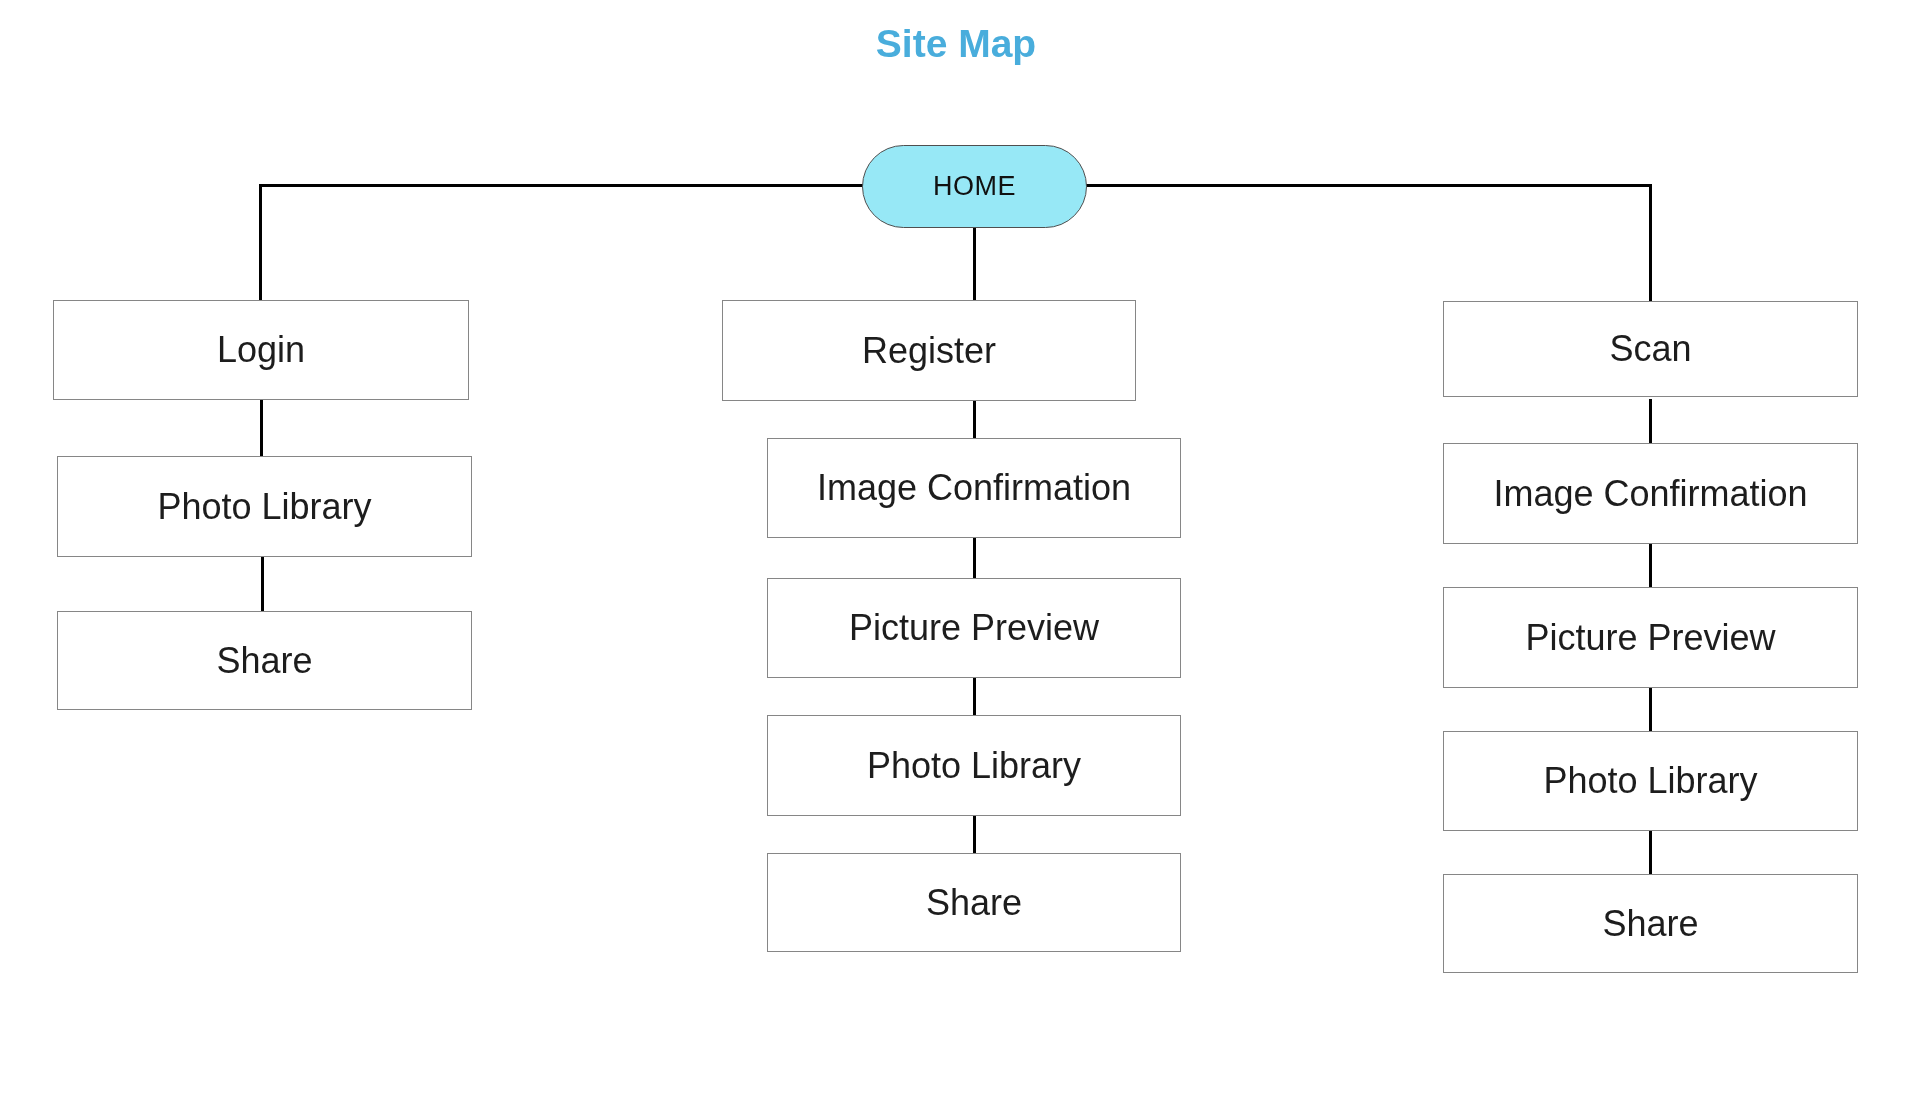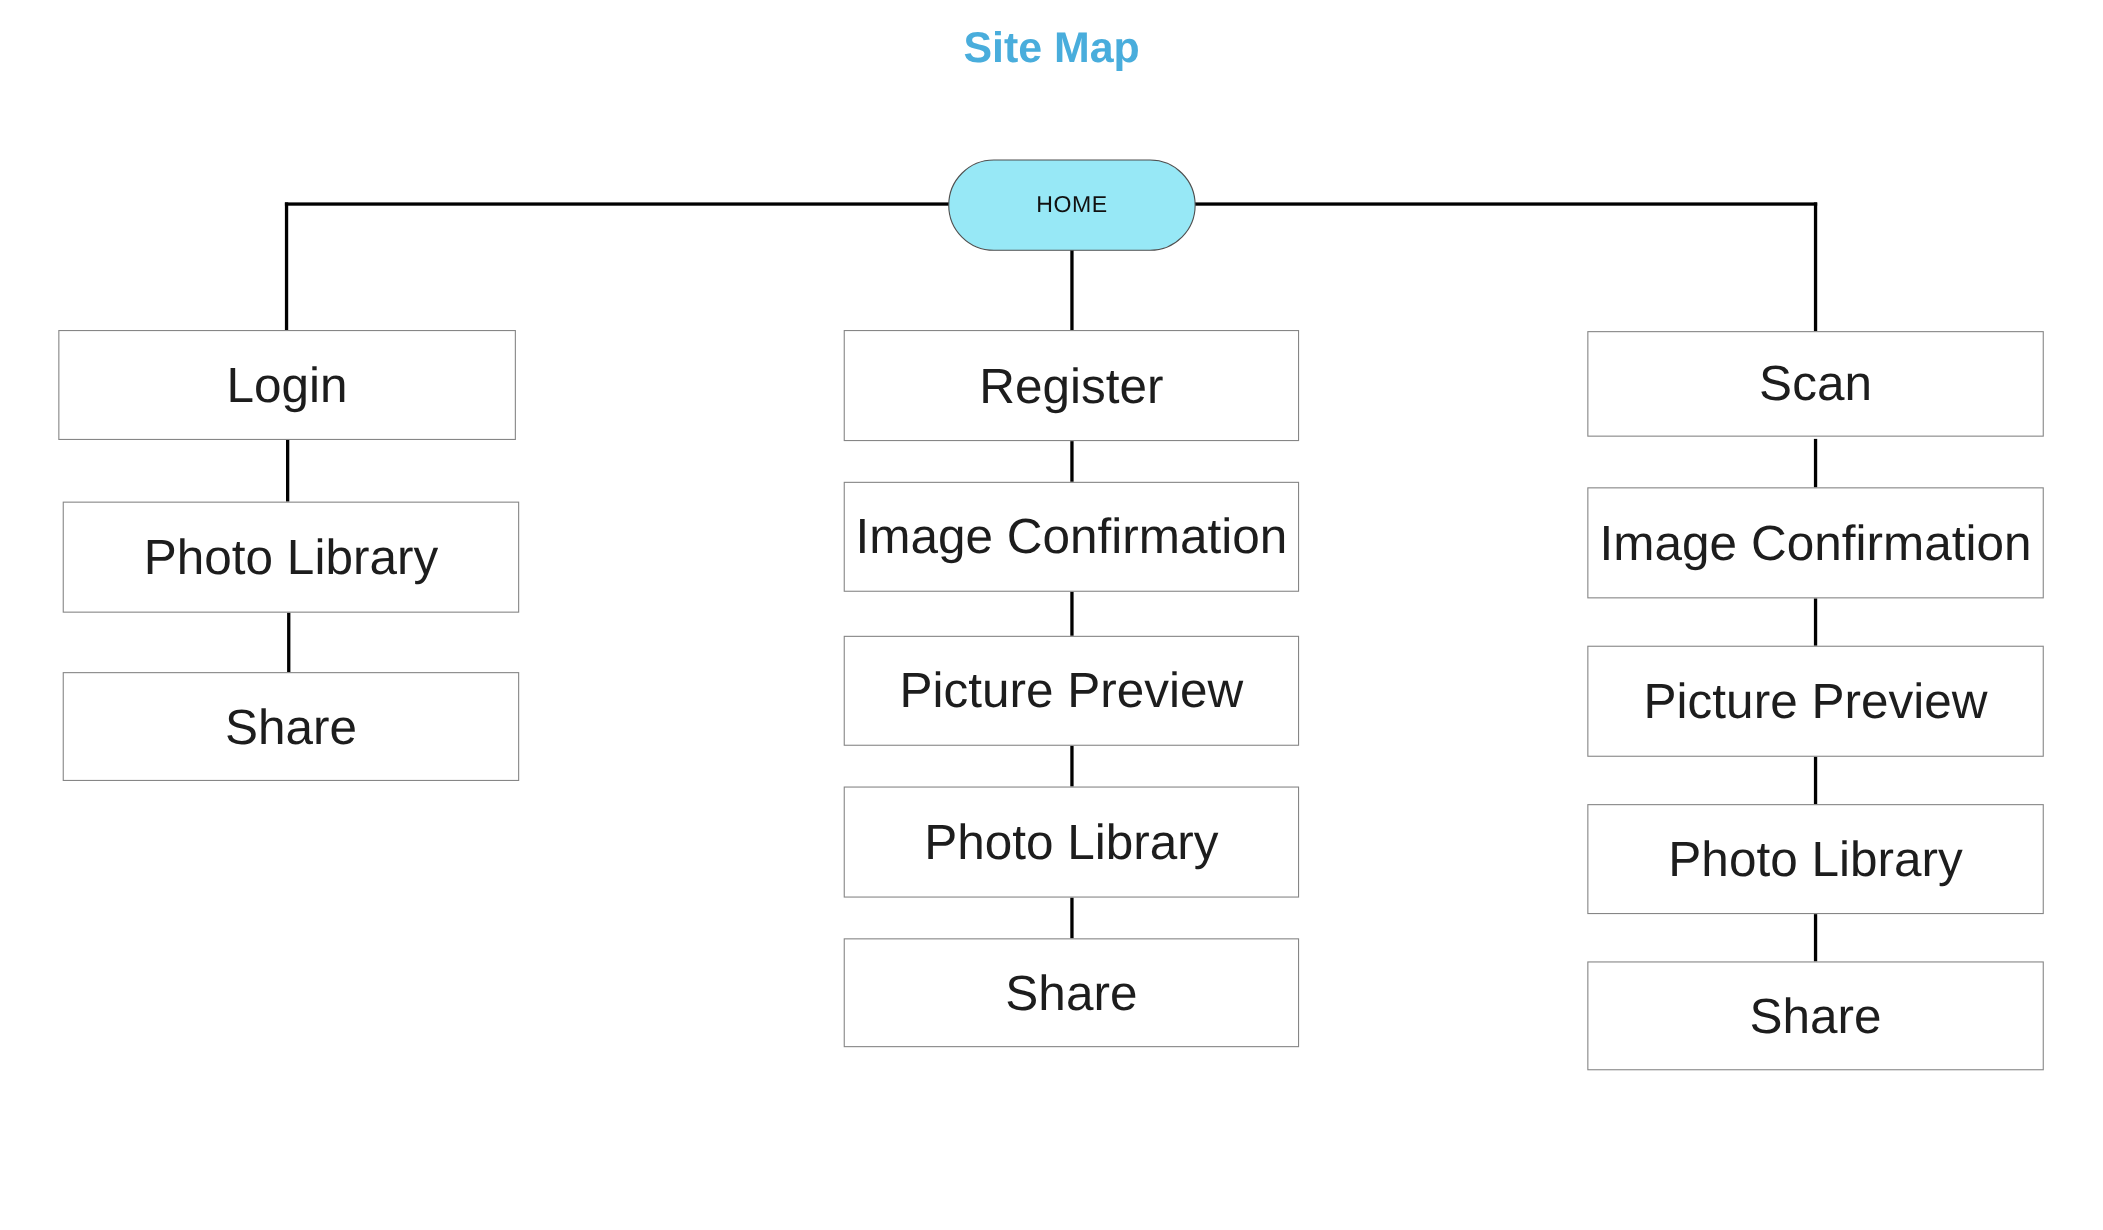--- a/index.html
+++ b/index.html
@@ -44,34 +44,34 @@
     width: 225px;
     height: 83px;
     background: var(--node-fill);
     border: 1px solid var(--node-border);
     border-radius: 42px;
     display: flex;
     align-items: center;
     justify-content: center;
   }
   .home span {
-    font-size: 21px;
+    font-size: 27px;
     letter-spacing: 0.5px;
     color: #111111;
   }
   .box {
     position: absolute;
     background: var(--bg);
     border: 1px solid var(--box-border);
     display: flex;
     align-items: center;
     justify-content: center;
   }
   .box span {
-    font-size: 45px;
+    font-size: 36px;
     font-weight: 400;
     color: var(--text);
     white-space: nowrap;
   }
 </style>
 </head>
 <body>
 
 <div class="canvas">
 
@@ -103,21 +103,21 @@
   <div class="box" style="left:53px; top:300px; width:416px; height:100px;">
     <span>Login</span>
   </div>
   <div class="box" style="left:57px; top:456px; width:415px; height:101px;">
     <span>Photo Library</span>
   </div>
   <div class="box" style="left:57px; top:611px; width:415px; height:99px;">
     <span>Share</span>
   </div>
 
-  <div class="box" style="left:767px; top:300px; width:414px; height:101px;">
+  <div class="box" style="left:722px; top:300px; width:414px; height:101px;">
     <span>Register</span>
   </div>
   <div class="box" style="left:767px; top:438px; width:414px; height:100px;">
     <span>Image Confirmation</span>
   </div>
   <div class="box" style="left:767px; top:578px; width:414px; height:100px;">
     <span>Picture Preview</span>
   </div>
   <div class="box" style="left:767px; top:715px; width:414px; height:101px;">
     <span>Photo Library</span>

